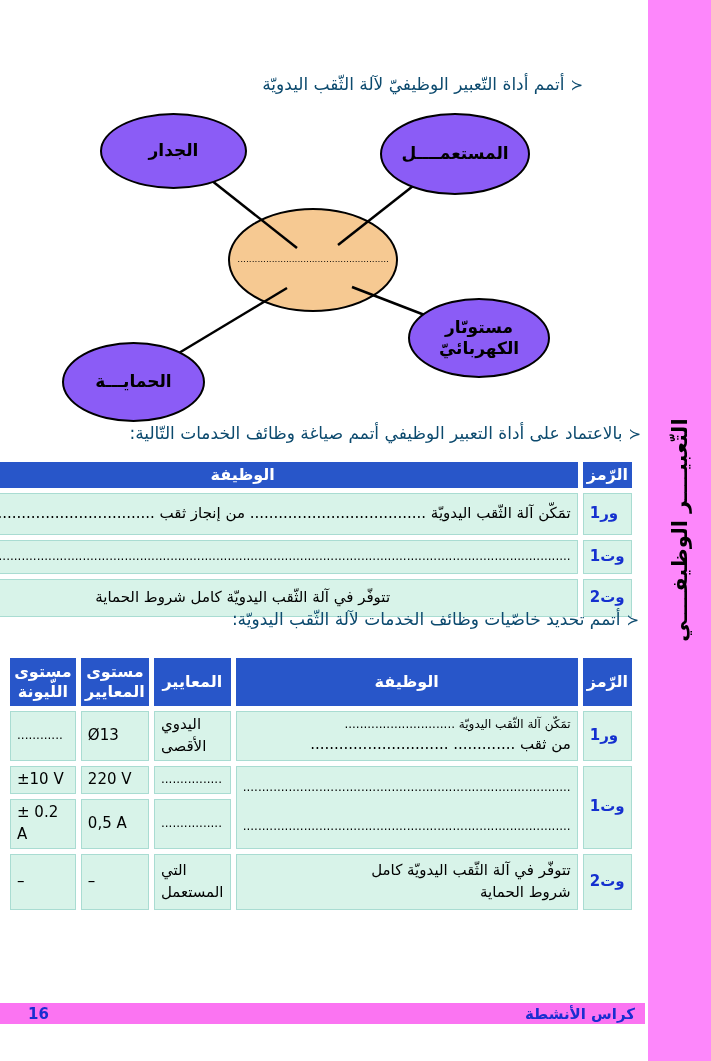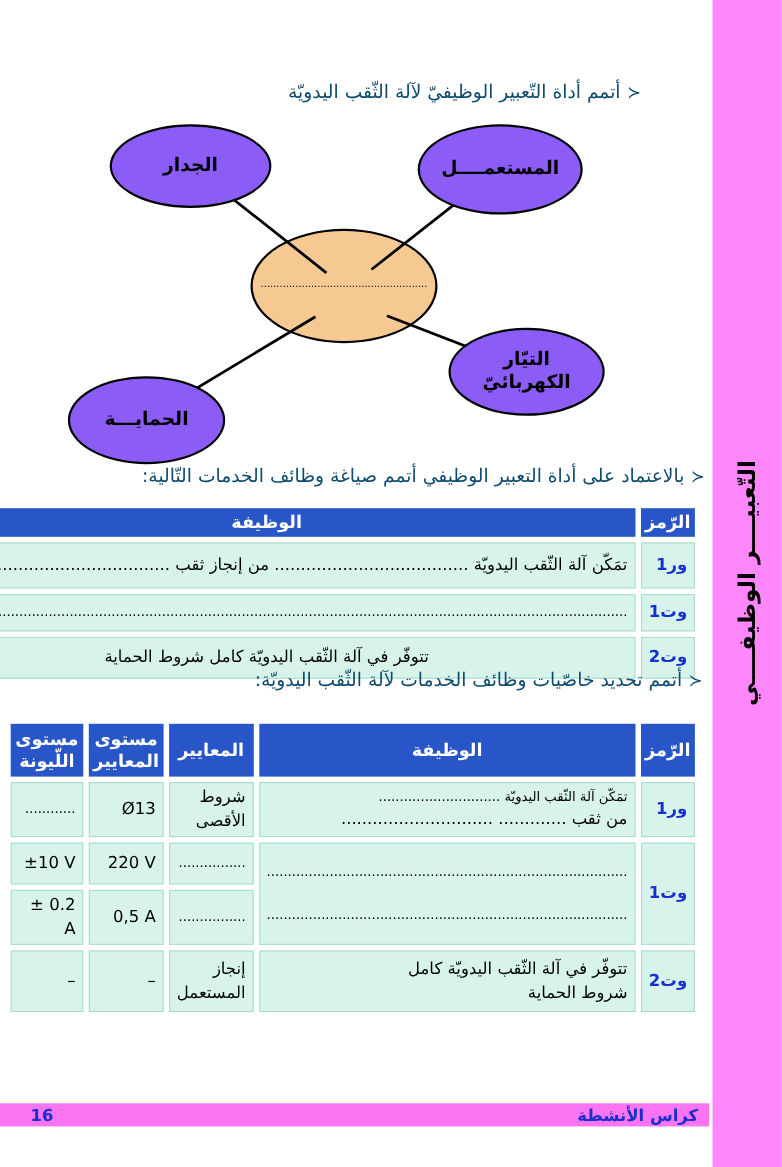--- a/index.html
+++ b/index.html
@@ -53,37 +53,37 @@
     background:#ffffff;
   }
   .t1 { top:457px; width:632px; }
   .t2 { top:653px; width:632px; }
   th {
     background:#2856c9; color:#ffffff; font-weight:bold; font-size:16px;
     text-align:center; padding:3px 4px; line-height:1.25;
   }
   td {
     background:#d8f3e9; border:1px solid #a9dcd2;
-    font-size:15px; text-align:right; padding:2px 6px; line-height:1.45;
+    font-size:15px; text-align:left; padding:2px 6px; line-height:1.45;
   }
   td.code { color:#1530cf; font-weight:bold; width:46px; font-size:15px; }
   td.fn { text-align:right; }
   td.fn-center { text-align:center; }
   .t1 th.col-code { width:52px; }
   .t1 tr.r0 td { height:42px; }
   .t1 tr.r1 td { height:34px; }
   .t1 tr.r2 td { height:38px; }
   .t1 td.dots-cell { text-align:center; overflow:hidden; white-space:nowrap; font-size:12px; }
   .t2 th { height:48px; }
   .t2 .col-fn { width:287px; }
   .t2 .col-cr { width:88px;margin-top:38px; }
   .t2 .col-lvl { width:100px; }
   .t2 .col-flex { width:104px; }
   .t2 tr.r1 td { height:50px; }
-  .t2 tr.r2a td { height:38px; }
+  .t2 tr.r2a td { height:28px; }
   .t2 tr.r2b td { height:40px; }
   .t2 tr.r3 td { height:56px; }
   .dotline { display:block; overflow:hidden; white-space:nowrap; font-size:12px; text-align:center; }
   .num { direction:ltr; unicode-bidi:embed; }
   
   .footer-bar {
     position:absolute; top:1003px; right:66px; width:645px; height:21px;
     background:#fb74f2; z-index:2;
     display:flex; align-items:center; justify-content:space-between;
     padding:0 10px 0 28px;
@@ -112,21 +112,21 @@
     <line x1="479" y1="231" x2="352" y2="182" stroke="#000" stroke-width="2.5"></line>
   </svg>
 
   <div class="node" style="left:100px; top:8px;  width:147px; height:76px;">
     <span>الجدار</span>
   </div>
   <div class="node" style="left:380px; top:8px;  width:150px; height:82px;">
     <span>المستعمــــل</span>
   </div>
   <div class="node" style="left:408px; top:193px; width:142px; height:80px;">
-    <span><span>التيّار</span><br><span>الكهربائيّ</span></span>
+    <span><span>مستوىّار</span><br><span>الكهربائيّ</span></span>
   </div>
   <div class="node" style="left:62px; top:237px; width:143px; height:80px;align-items:center;">
     <span>الحمايـــة</span>
   </div>
 </div>
 
 <div class="heading h2"><span class="bullet">≺</span><span>بالاعتماد على أداة التعبير الوظيفي أتمم صياغة وظائف الخدمات التّالية:</span></div>
 
 <table class="t1">
   <tbody>
@@ -160,42 +160,42 @@
     <th class="col-lvl">مستوى المعايير</th>
     <th class="col-flex">مستوى اللّيونة</th>
   </tr>
 
   <tr class="r1">
     <td class="code">ور1</td>
     <td class="fn">
           <span class="dotline fn" style="text-align:right;">تمَكّن آلة الثّقب اليدويّة .............................</span>
           <span class="dotline fn" style="text-align:right; font-size:15px;">من ثقب ............. .............................</span>
         </td>
-    <td><span>شروط</span><br><span>الأقصى</span></td>
+    <td><span>اليدوي</span><br><span>الأقصى</span></td>
     <td><span class="num">Ø13</span></td>
     <td class="dots-cell" style="font-size:12px;">............</td>
   </tr>
 
   <tr class="r2a">
     <td class="code" rowspan="2">وت1</td>
     <td class="fn" rowspan="2"><span class="dotline">......................................................................................</span><br><span class="dotline">......................................................................................</span></td>
     <td class="dots-cell" style="font-size:12px;">................</td>
     <td><span class="num">220 V</span></td>
     <td><span class="num">±10 V</span></td>
   </tr>
   <tr class="r2b">
     <td class="dots-cell" style="font-size:12px;">................</td>
     <td><span class="num">0,5 A</span></td>
     <td><span class="num">± 0.2 A</span></td>
   </tr>
 
   <tr class="r3">
     <td class="code">وت2</td>
     <td class="fn"><span>تتوفّر في آلة الثّقب اليدويّة كامل</span><br><span>شروط الحماية</span></td>
-    <td><span>إنجاز</span><br><span>المستعمل</span></td>
+    <td><span>التي</span><br><span>المستعمل</span></td>
     <td>–</td>
     <td>–</td>
   </tr>
 </tbody>
   </table>
 
 <div class="footer-bar">
   <span>كراس الأنشطة</span>
   <span>16</span>
 </div>

